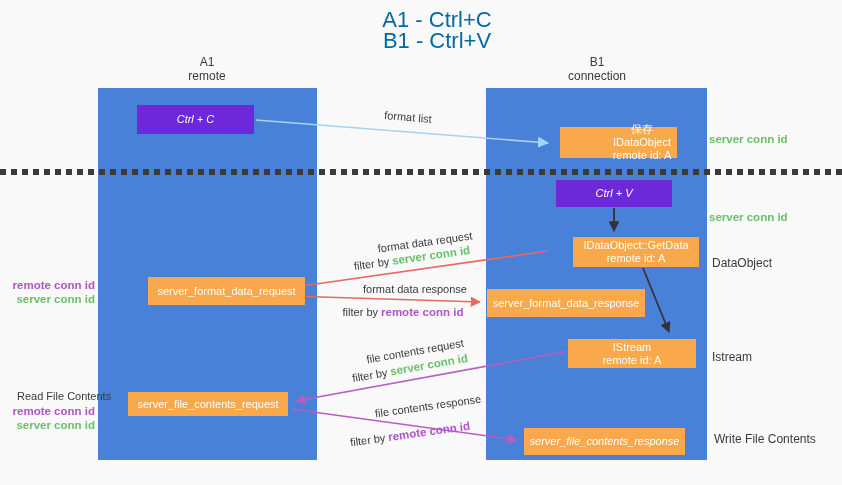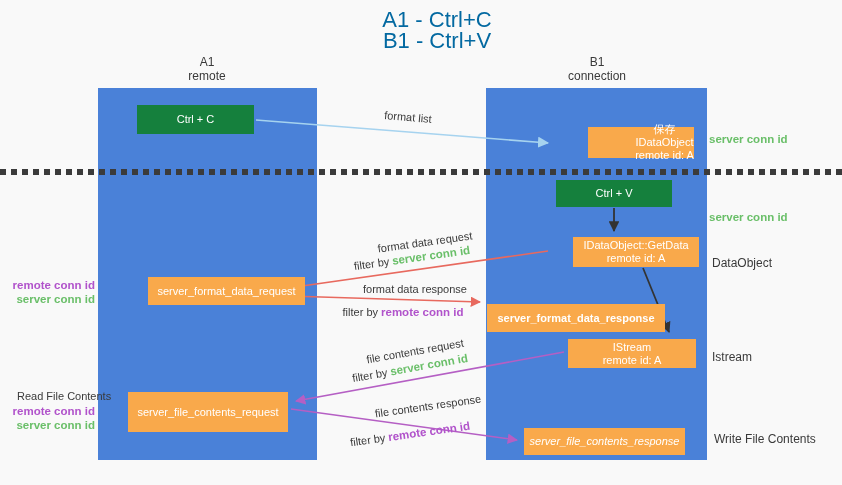--- a/index.html
+++ b/index.html
@@ -21,30 +21,30 @@
   #colB { left:486px; width:221px; }
 
   
   .dotted { position:absolute; left:0; top:169px; width:842px; height:6px;
             background:repeating-linear-gradient(90deg,#3b3b3b 0 6px,transparent 6px 11px); }
 
   
   .node { position:absolute; display:flex; flex-direction:column; align-items:center;
           justify-content:center; color:#fff; font-size:11px; line-height:13px;
           text-align:center; }
-  .green  { background:#15803d; }
+  .green  { background:#6d28d9;font-style:italic; }
   .orange { background:#f9a94b; }
   #ctrlC   { left:137px; top:105px; width:117px; height:29px; }
-  #saveObj { left:588px; top:127px; width:106px; height:31px;padding-left:47px; }
+  #saveObj { left:560px; top:127px; width:117px; height:31px;padding-left:47px; }
   #ctrlV   { left:556px; top:180px; width:116px; height:27px; }
   #getData { left:573px; top:237px; width:126px; height:30px; }
   #fmtReq  { left:130px; top:277px; width:157px; height:28px;margin-left:18px; }
-  #fmtResp { left:487px; top:304px; width:178px; height:28px;font-weight:bold; }
+  #fmtResp { left:487px; top:289px; width:158px; height:28px; }
   #iStream { left:568px; top:339px; width:128px; height:29px; }
-  #fileReq { left:128px; top:392px; width:160px; height:40px; }
+  #fileReq { left:128px; top:392px; width:160px; height:24px; }
   #fileResp{ left:524px; top:428px; width:161px; height:27px;font-style:italic; }
 
   
   .side { position:absolute; font-size:12px; color:#3a3a3a; white-space:nowrap; }
   .green-txt  { color:#6abf69; font-weight:bold; font-size:11.5px; }
   .purple-txt { color:#b153cb; font-weight:bold; font-size:11.5px; }
   #scTop { left:709px; top:133px; }
   #scMid { left:709px; top:211px; }
   #lblDataObject { left:712px; top:256px; }
   #lblIstream    { left:712px; top:350px; }

